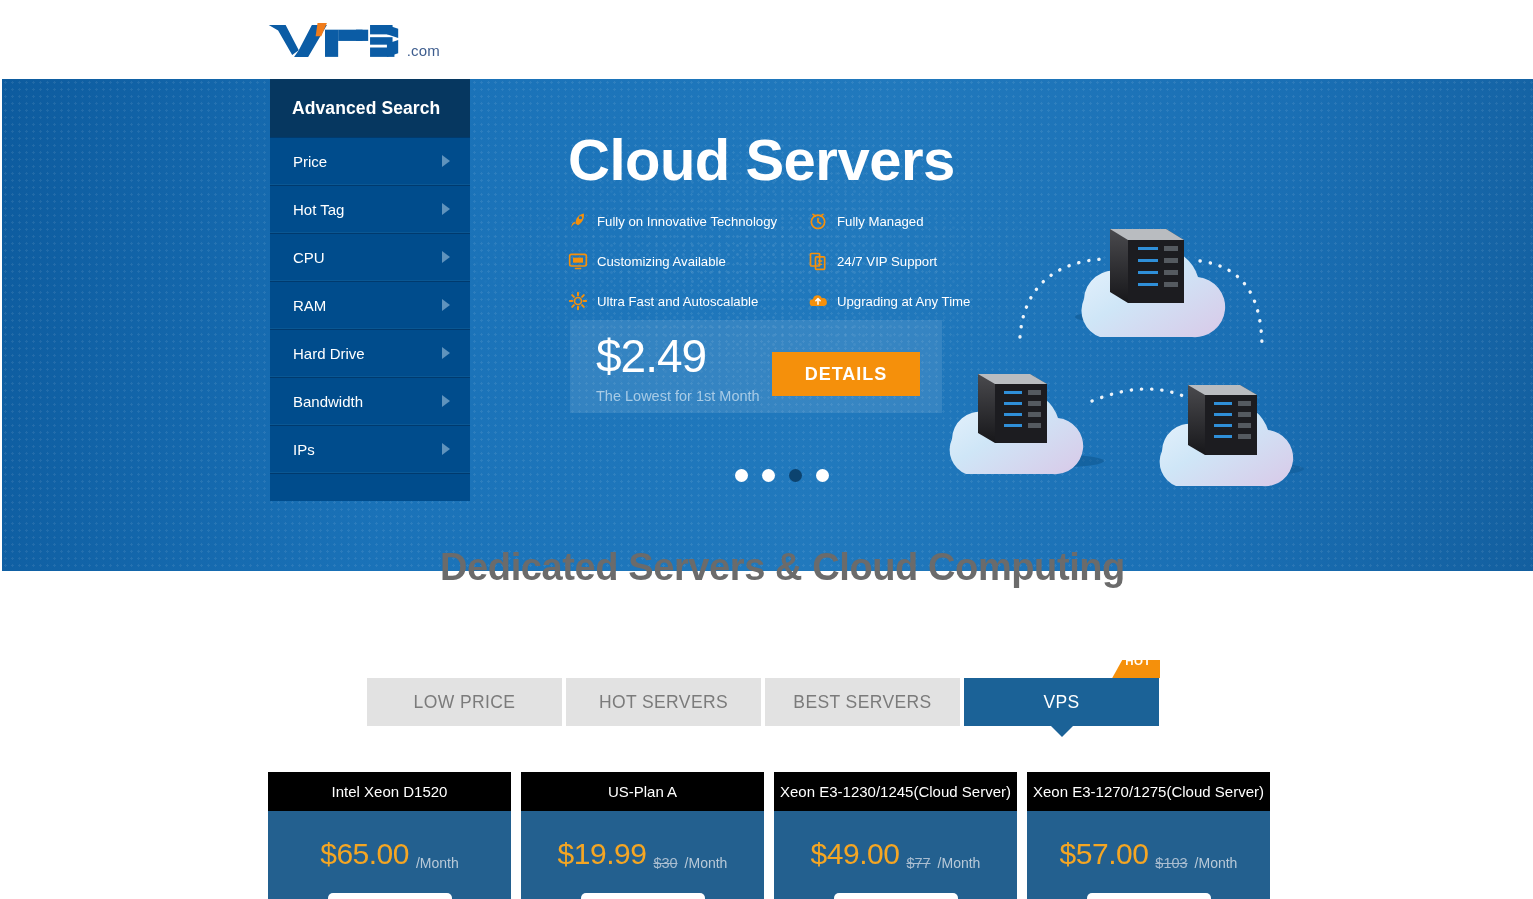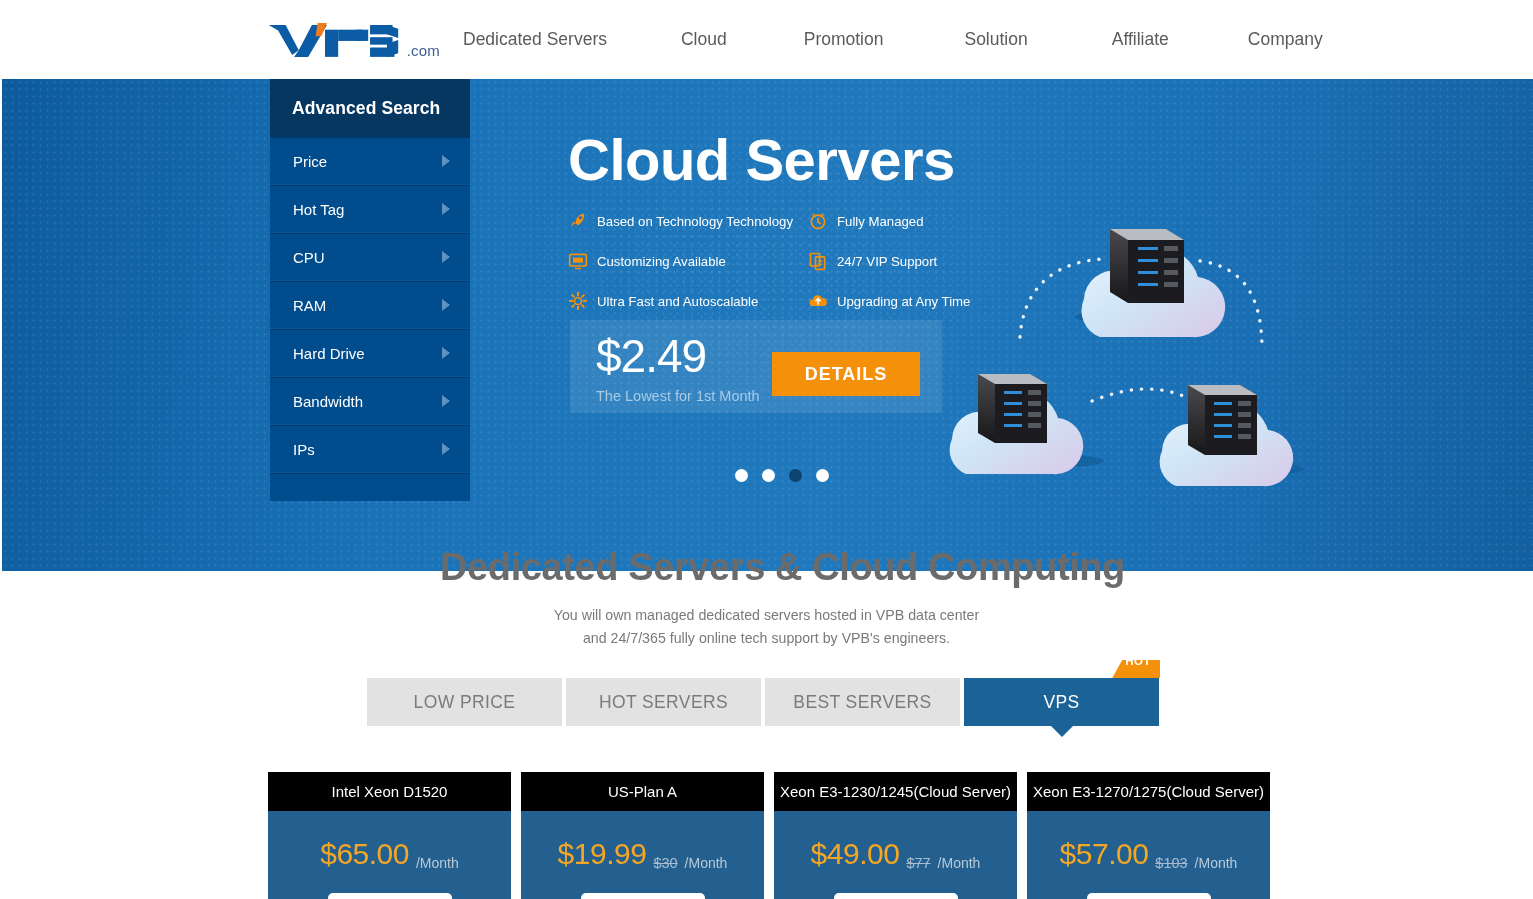--- a/index.html
+++ b/index.html
@@ -232,28 +232,20 @@
       <path d="M97 11 L110 11 L110 23 L97 23 Z" fill="#0b5ca5"></path>
       <path d="M112 6 L136 6 L136 16 L112 16 Z" fill="#0b5ca5"></path>
       <path d="M112 19 L136 19 L136 27 L112 27 Z" fill="#0b5ca5"></path>
       <path d="M112 30 L138 30 L138 40 L112 40 Z" fill="#0b5ca5"></path>
       <path d="M130 6 L142 10 L142 20 L130 16 Z" fill="#0b5ca5"></path>
       <path d="M130 26 L142 22 L142 36 L130 40 Z" fill="#0b5ca5"></path>
     </svg>
     <span class="logo-com">.com</span>
   </div>
 
-  <div class="nav-items">
-    <span class="nav-item n0">Dedicated Servers</span>
-    <span class="nav-item n1">Cloud</span>
-    <span class="nav-item n2">Promotion</span>
-    <span class="nav-item n3">Solution</span>
-    <span class="nav-item n4">Affiliate</span>
-    <span class="nav-item n5">Company</span>
-  </div>
 </div>
 
 <div class="hero">
   <div class="hero-dots"></div>
   <div class="hero-map"></div>
 
   <div class="sidebar">
     <div class="sb-head">Advanced Search</div>
 
     <div class="sb-item">
@@ -289,21 +281,21 @@
 
   <div class="hero-title">Cloud Servers</div>
 
   <div class="feat-grid">
     <div class="feat">
       <svg class="feat-ic" viewBox="0 0 24 24">
         <path d="M4 20c1-3 3-5 5-5l-1-2c-3 1-4 4-4 7z" fill="#f5900b"></path>
         <path d="M9 15c0-6 4-11 10-12 1 6-2 11-7 14z" fill="#f5900b"></path>
         <circle cx="15" cy="8" r="2" fill="#1d74ba"></circle>
       </svg>
-      <span>Based on Technology Technology</span>
+      <span>Fully on Innovative Technology</span>
     </div>
     <div class="feat">
       <svg class="feat-ic" viewBox="0 0 24 24">
         <circle cx="12" cy="13" r="8" fill="none" stroke="#f5900b" stroke-width="2"></circle>
         <path d="M12 9v4l3 2" stroke="#f5900b" stroke-width="2" fill="none" stroke-linecap="round"></path>
         <path d="M6 4l3 2M18 4l-3 2" stroke="#f5900b" stroke-width="2" stroke-linecap="round"></path>
       </svg>
       <span>Fully Managed</span>
     </div>
     <div class="feat">
@@ -436,24 +428,20 @@
           <rect x="306" y="234" width="13" height="5"></rect>
             <rect x="306" y="245" width="13" height="5"></rect>
         </g>
       </g>
     </g>
   </svg>
 </div>
 
 <div class="section">
   <div class="sec-title">Dedicated Servers &amp; Cloud Computing</div>
-  <div class="sec-p">
-    <div>You will own managed dedicated servers hosted in VPB data center</div>
-    <div>and 24/7/365 fully online tech support by VPB's engineers.</div>
-  </div>
 
   <div class="tabs">
     <div class="tab">
       <span>LOW PRICE</span>
     </div>
     <div class="tab">
       <span>HOT SERVERS</span>
     </div>
     <div class="tab">
       <span>BEST SERVERS</span>

